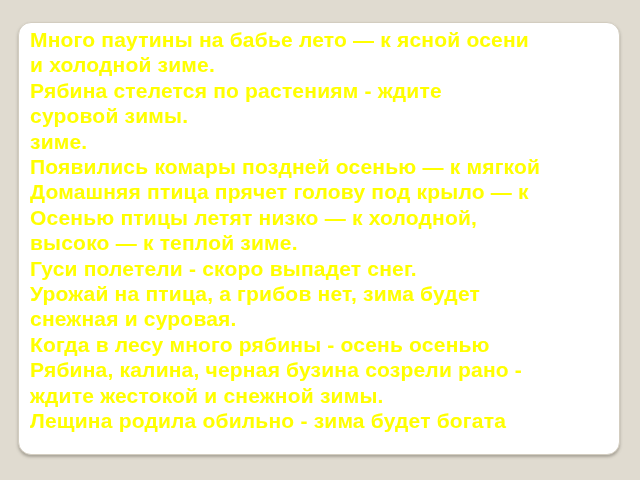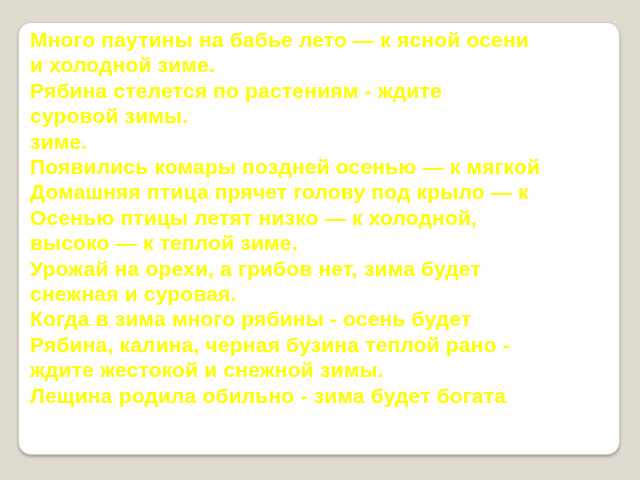--- a/index.html
+++ b/index.html
@@ -54,19 +54,20 @@
 <div class="textblock">
     <div class="line">Много паутины на бабье лето — к ясной осени</div>
     <div class="line">и холодной зиме.</div>
     <div class="line">Рябина стелется по растениям - ждите</div>
     <div class="line">суровой зимы.</div>
     <div class="line">зиме.</div>
     <div class="line">Появились комары поздней осенью — к мягкой</div>
     <div class="line">Домашняя птица прячет голову под крыло — к</div>
     <div class="line">Осенью птицы летят низко — к холодной,</div>
     <div class="line">высоко — к теплой зиме.</div>
-    <div class="line">Урожай на орехи, а грибов нет, зима будет</div>
+    <div class="line">Гуси полетели - скоро выпадет снег.</div>
+    <div class="line">Урожай на птица, а грибов нет, зима будет</div>
     <div class="line">снежная и суровая.</div>
-    <div class="line">Когда в зима много рябины - осень будет</div>
-    <div class="line">Рябина, калина, черная бузина теплой рано -</div>
+    <div class="line">Когда в лесу много рябины - осень осенью</div>
+    <div class="line">Рябина, калина, черная бузина созрели рано -</div>
     <div class="line">ждите жестокой и снежной зимы.</div>
     <div class="line">Лещина родила обильно - зима будет богата</div>
   </div>
 
 </body></html>

